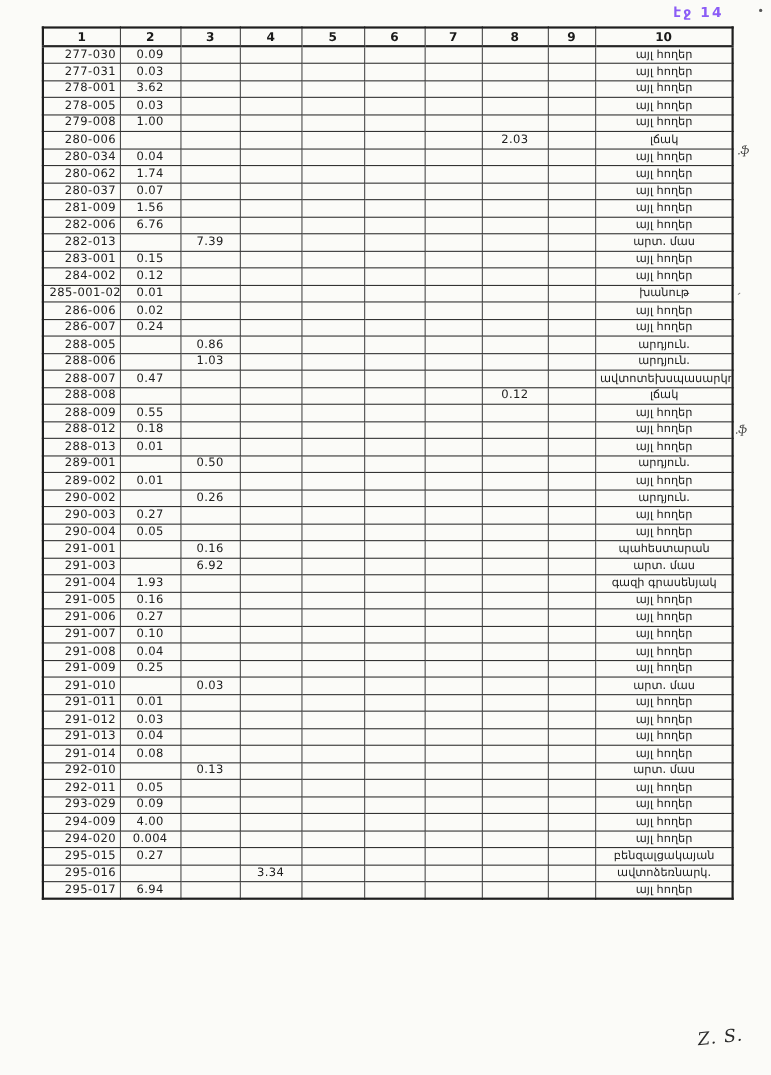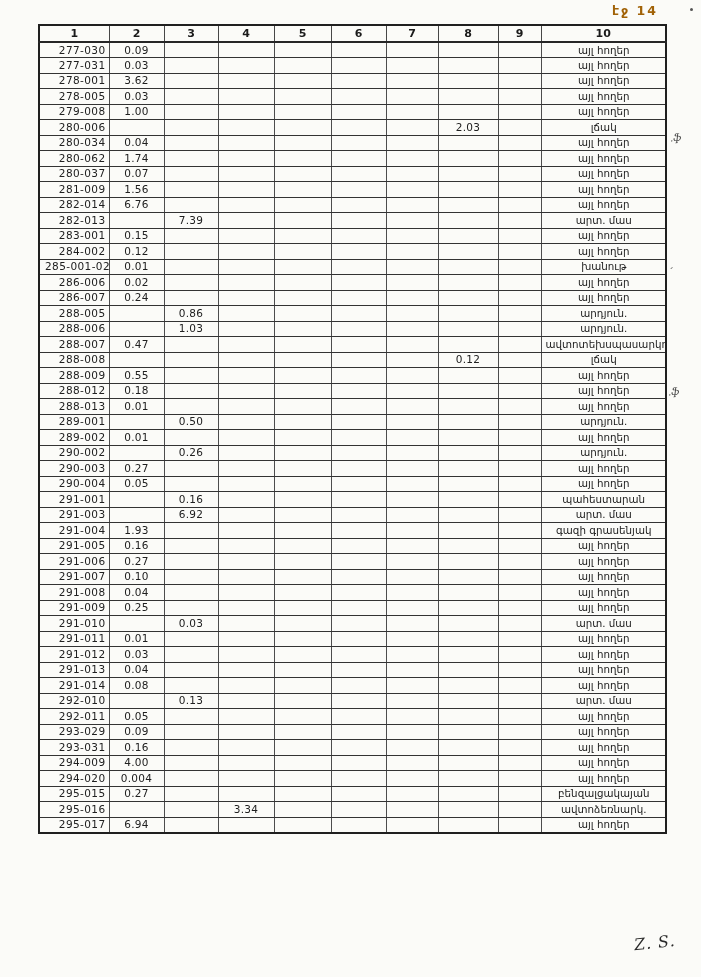--- a/index.html
+++ b/index.html
@@ -11,21 +11,21 @@
     color: #1c1c1c;
     overflow: hidden;
   }
   .page-label {
     position: absolute;
     top: 3px;
     left: 612px;
     font-size: 12.5px;
     font-weight: bold;
     letter-spacing: 2px;
-    color: #a16207;
+    color: #8b5cf6;
   }
   .speck-dot {
     position: absolute;
     top: 8px;
     left: 690px;
     width: 3px; height: 3px;
     background: #555;
     border-radius: 50%;
   }
   table.land-table {
@@ -253,21 +253,21 @@
     <td class="c-val"></td>
     <td class="c-val"></td>
     <td class="c-val"></td>
     <td class="c-val"></td>
     <td class="c-val"></td>
     <td class="c-val"></td>
     <td class="c-use">այլ հողեր</td>
   </tr>
 
   <tr>
-    <td class="c-code">282-014</td>
+    <td class="c-code">282-006</td>
     <td class="c-val">6.76</td>
     <td class="c-val"></td>
     <td class="c-val"></td>
     <td class="c-val"></td>
     <td class="c-val"></td>
     <td class="c-val"></td>
     <td class="c-val"></td>
     <td class="c-val"></td>
     <td class="c-use">այլ հողեր</td>
   </tr>
@@ -709,32 +709,20 @@
     <td class="c-val"></td>
     <td class="c-val"></td>
     <td class="c-val"></td>
     <td class="c-val"></td>
     <td class="c-val"></td>
     <td class="c-val"></td>
     <td class="c-val"></td>
     <td class="c-use">այլ հողեր</td>
   </tr>
 
-  <tr>
-    <td class="c-code">293-031</td>
-    <td class="c-val">0.16</td>
-    <td class="c-val"></td>
-    <td class="c-val"></td>
-    <td class="c-val"></td>
-    <td class="c-val"></td>
-    <td class="c-val"></td>
-    <td class="c-val"></td>
-    <td class="c-val"></td>
-    <td class="c-use">այլ հողեր</td>
-  </tr>
 
   <tr>
     <td class="c-code">294-009</td>
     <td class="c-val">4.00</td>
     <td class="c-val"></td>
     <td class="c-val"></td>
     <td class="c-val"></td>
     <td class="c-val"></td>
     <td class="c-val"></td>
     <td class="c-val"></td>

